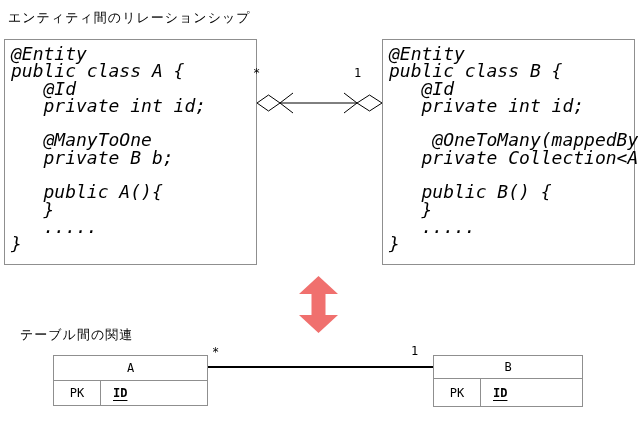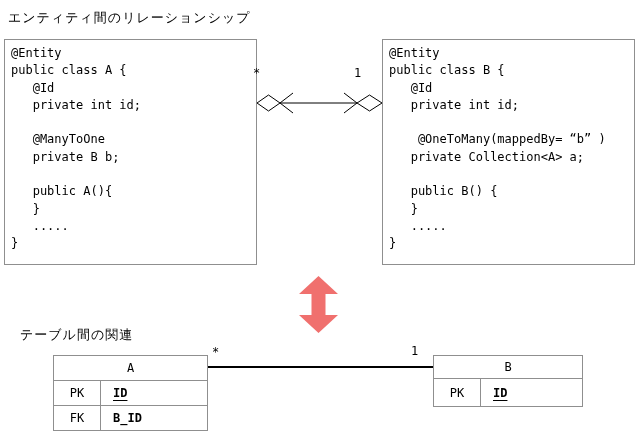--- a/index.html
+++ b/index.html
@@ -13,22 +13,23 @@
   }
   .title-top{left:8px;top:9px;}
   .title-bottom{left:20px;top:326px;}
   .entity-box{
     position:absolute;top:39px;width:253px;height:226px;
     border:1px solid #8f8f8f;background:#ffffff;box-sizing:border-box;
   }
   .entity-a{left:4px;}
   .entity-b{left:382px;}
   .entity-box pre{
-    margin:5px 0 0 6px;font-family:inherit;font-size:12px;line-height:17.3px;
+    margin:5px 0 0 6px;font-family:inherit;font-size:18px;line-height:17.3px;
     white-space:pre;
+    font-style:italic;
   }
   .connector-top{position:absolute;left:257px;top:78px;}
   .mult{position:absolute;font-size:12px;line-height:12px;}
   .mult-top-left{left:253px;top:67px;}
   .mult-top-right{left:354px;top:67px;}
   .mult-bot-left{left:212px;top:346px;}
   .mult-bot-right{left:411px;top:345px;}
   .red-arrow{position:absolute;left:299px;top:276px;}
   .bottom-line{position:absolute;left:207px;top:366px;width:227px;height:2px;background:#000000;}
   .dtable{
@@ -112,26 +113,20 @@
   <div class="bottom-line"></div>
 
   <div class="dtable table-a">
     <div class="t-header">A</div>
     <div class="t-row">
       <div class="t-key">PK</div>
       <div class="t-val">
           <span class="u">ID</span>
         </div>
     </div>
-    <div class="t-row">
-      <div class="t-key">FK</div>
-      <div class="t-val">
-          <span>B_ID</span>
-        </div>
-    </div>
   </div>
 
   <div class="dtable table-b">
     <div class="t-header">B</div>
     <div class="t-row">
       <div class="t-key">PK</div>
       <div class="t-val">
           <span class="u">ID</span>
         </div>
     </div>

